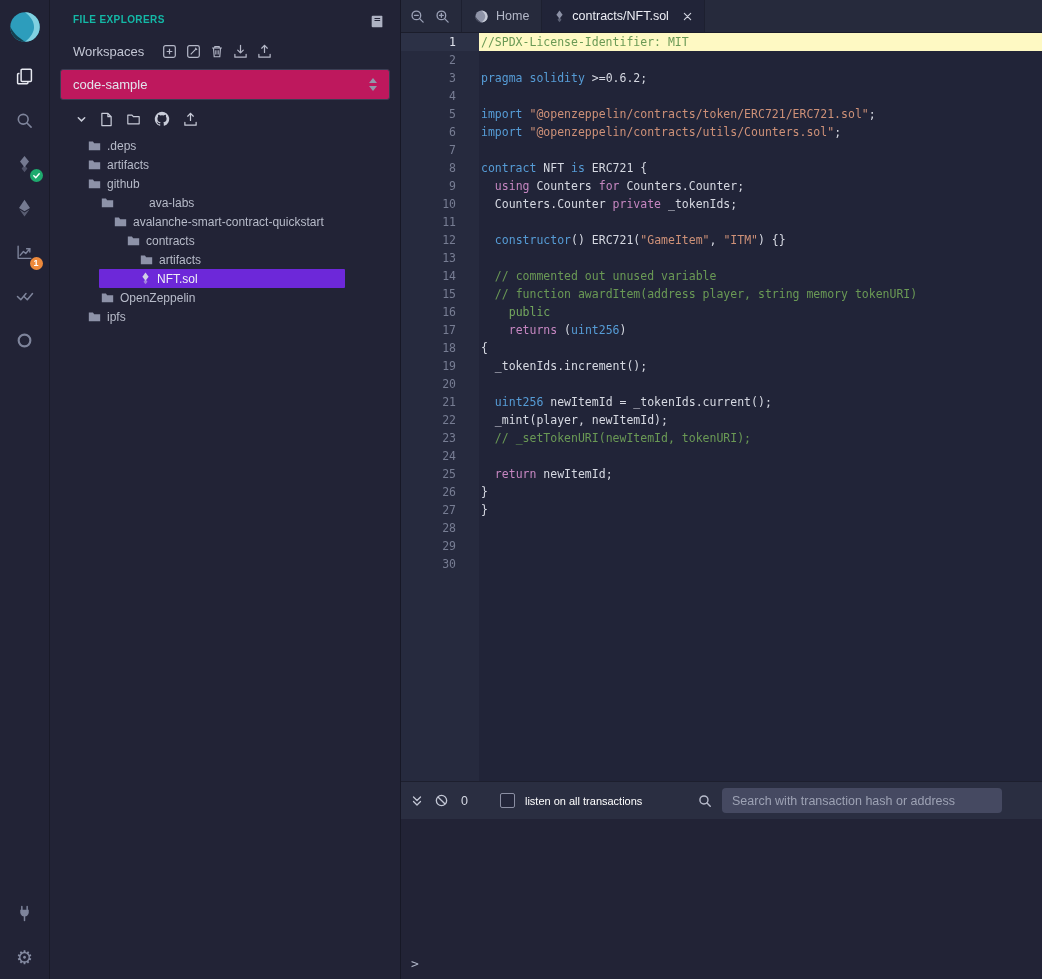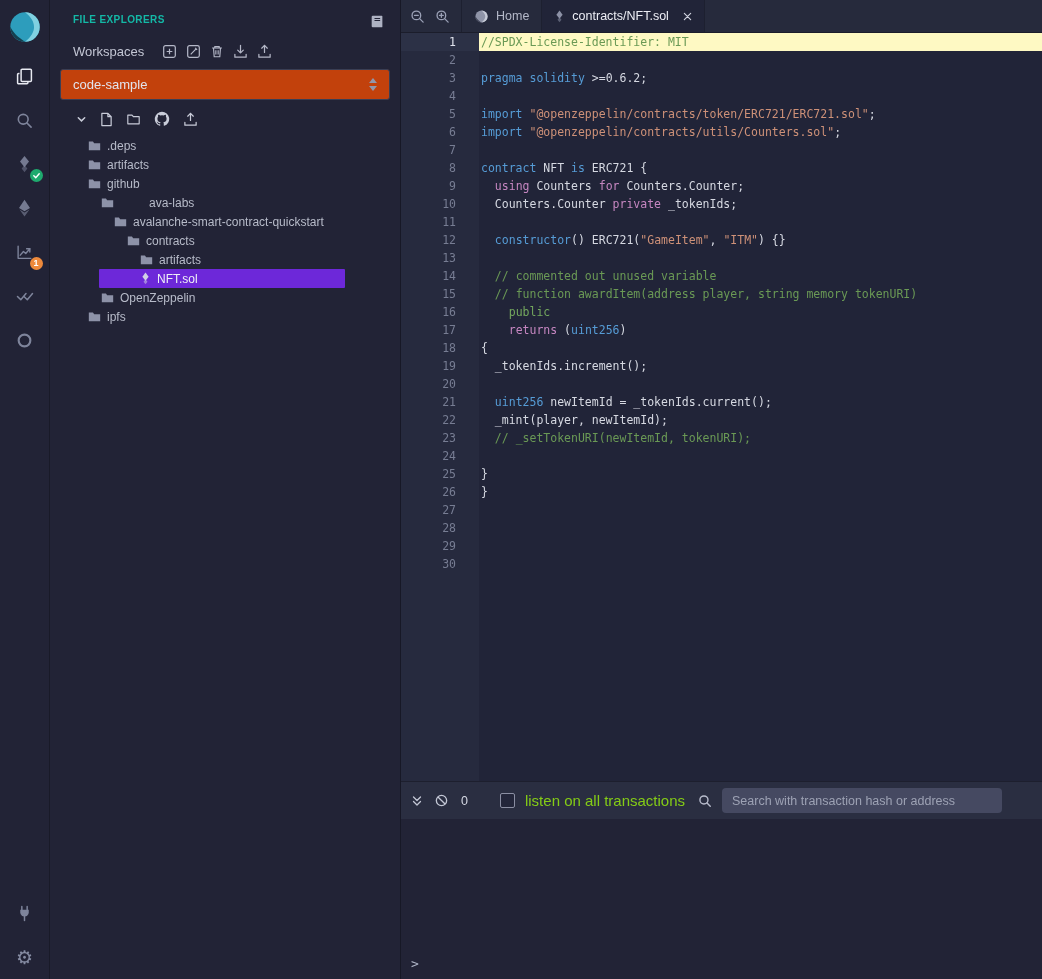--- a/index.html
+++ b/index.html
@@ -19,21 +19,21 @@
   .gear-glyph{font-size:19px;line-height:1;color:#858ba2}
 
   
   .panel{width:350px;flex:none;background:#222336;display:flex;flex-direction:column}
   .panel-header{display:flex;align-items:flex-start;justify-content:space-between;padding:14px 15px 8px 23px}
   .panel-title{font-size:10px;font-weight:bold;letter-spacing:.4px;color:#14b8a6}
   .panel-menu{color:#aeb2c3;cursor:pointer}
   .ws-row{display:flex;align-items:center;padding:7px 0 8px 23px;gap:9px}
   .ws-label{font-size:13px;color:#c3c6d4;margin-right:9px}
   .ws-icon{color:#b5b8c8;cursor:pointer;display:flex}
-  .ws-select{margin:2px 10px 0;height:31px;background:#c2410c;border:1px solid #3a3e54;border-radius:3px;display:flex;align-items:center;justify-content:space-between;padding:0 12px;cursor:pointer}
+  .ws-select{margin:2px 10px 0;height:31px;background:#be185d;border:1px solid #3a3e54;border-radius:3px;display:flex;align-items:center;justify-content:space-between;padding:0 12px;cursor:pointer}
   .ws-select-label{font-size:13px;color:#e2e4ed}
   .caret-stack{display:flex;flex-direction:column;gap:3px}
   .caret-up{width:0;height:0;border-left:4px solid transparent;border-right:4px solid transparent;border-bottom:5px solid #9298ac}
   .caret-down{width:0;height:0;border-left:4px solid transparent;border-right:4px solid transparent;border-top:5px solid #9298ac}
   .tree-toolbar{display:flex;align-items:center;gap:13px;padding:11px 0 7px 26px;color:#c9ccd9}
   .tree-toolbar .ws-icon{color:#c9ccd9}
   .tree{margin-top:2px}
   .tree-row{height:19px;display:flex;align-items:center;gap:6px;font-size:12px;color:#b7bbc9;cursor:pointer;white-space:nowrap}
   .tree-icon{color:#8d92a8;flex:none;display:flex}
   .tree-row.selected{background:#6d28d9;color:#eef0f6;border-radius:1px}
@@ -62,21 +62,21 @@
   .tk-k2{color:#c586c0}
   .tk-kg{color:#74a85e}
   .tk-s{color:#ce9178}
   .tk-p{color:#d6d9e2}
 
   
   .term-bar{height:38px;flex:none;background:#2a2e41;border-top:1px solid #1d1f2e;display:flex;align-items:center;padding:0 40px 0 9px;gap:10px;color:#c3c7d5}
   .term-icon{display:flex;cursor:pointer;color:#c3c7d5}
   .term-count{font-size:12.5px;color:#d6d9e4;margin-left:2px}
   .term-check{appearance:none;-webkit-appearance:none;width:15px;height:15px;border:1px solid #8a8ea2;border-radius:2px;background:#23263a;margin-left:22px;cursor:pointer}
-  .term-listen{font-size:15px;color:#84cc16}
+  .term-listen{font-size:11px;color:#ffffff}
   .term-search{margin-left:auto;color:#b9bdcd;display:flex;cursor:pointer}
   .term-input{width:280px;height:25px;background:#454961;border:none;border-radius:4px;padding:0 10px;font-size:12.5px;color:#e3e5ee;font-family:"Liberation Sans",sans-serif;outline:none}
   .term-input::placeholder{color:#9da2b4}
   .term-body{height:160px;flex:none;background:#222336;display:flex;flex-direction:column;justify-content:flex-end;padding:8px 10px;font-family:"DejaVu Sans Mono",monospace;font-size:13px;color:#aeb4c6;cursor:text}
 </style>
 </head>
 <body>
 
 <aside class="rail">
   <div class="rail-logo">
@@ -415,20 +415,21 @@
         <div class="code-line"><span class="tk-p">  </span><span class="tk-c">// function awardItem(address player, string memory tokenURI)</span></div>
         <div class="code-line"><span class="tk-p">    </span><span class="tk-kg">public</span></div>
         <div class="code-line"><span class="tk-p">    </span><span class="tk-k2">returns</span><span class="tk-p"> (</span><span class="tk-k">uint256</span><span class="tk-p">)</span></div>
         <div class="code-line"><span class="tk-p">{</span></div>
         <div class="code-line"><span class="tk-p">  _tokenIds.increment();</span></div>
         <div class="code-line"></div>
         <div class="code-line"><span class="tk-p">  </span><span class="tk-k">uint256</span><span class="tk-p"> newItemId = _tokenIds.current();</span></div>
         <div class="code-line"><span class="tk-p">  _mint(player, newItemId);</span></div>
         <div class="code-line"><span class="tk-p">  </span><span class="tk-c">// _setTokenURI(newItemId, tokenURI);</span></div>
         <div class="code-line"></div>
+        <div class="code-line"><span class="tk-p">  </span><span class="tk-k2">return</span><span class="tk-p"> newItemId;</span></div>
         <div class="code-line"><span class="tk-p">}</span></div>
         <div class="code-line"><span class="tk-p">}</span></div>
         <div class="code-line"></div>
       </div>
   </div>
 
   <div class="term-bar">
     <span class="term-icon">
       <svg width="14" height="14" viewBox="0 0 16 16" fill="none" stroke="currentColor" stroke-width="1.5" stroke-linecap="round" stroke-linejoin="round">
           <path d="M4 3.5 8 7.5 12 3.5"></path>

